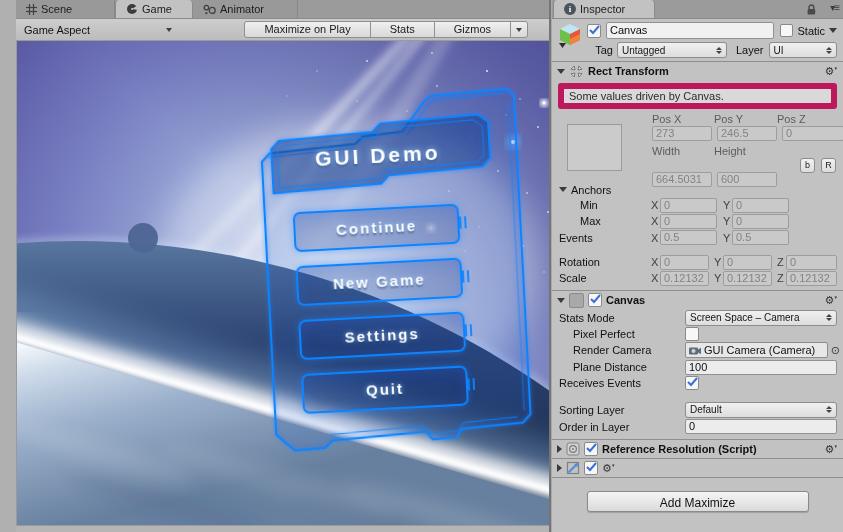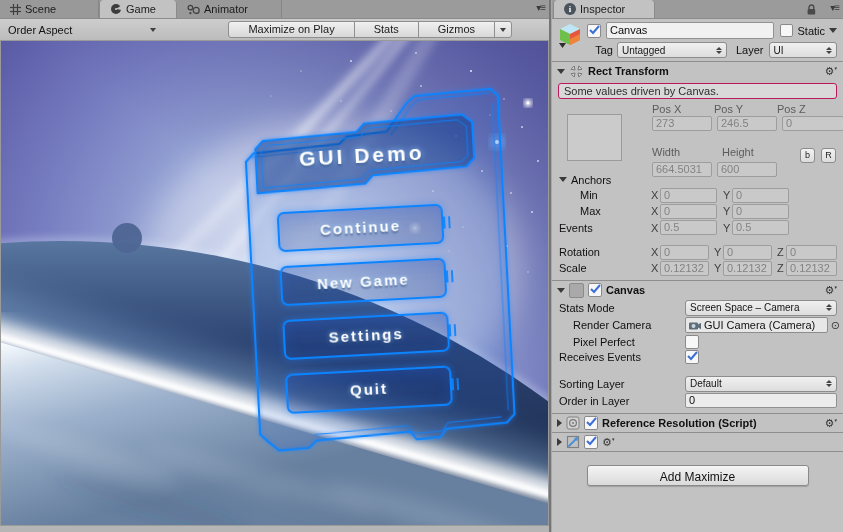--- a/index.html
+++ b/index.html
@@ -1,20 +1,20 @@
 <!DOCTYPE html>
 <html><head>
 <meta charset="utf-8">
 <style>
   html,body{margin:0;padding:0;}
   body{width:843px;height:532px;overflow:hidden;background:#b0b0b0;
        font-family:"Liberation Sans","DejaVu Sans",sans-serif;font-size:11px;color:#111;
        -webkit-font-smoothing:antialiased;position:relative;}
   .panel{position:absolute;top:0;bottom:0;}
-  #game-panel{left:0;width:549px;background:#b5b5b5;}
+  #game-panel{left:16px;width:549px;background:#b5b5b5;}
   #splitter{position:absolute;left:549px;top:0;bottom:0;width:2px;background:#757575;border-right:1px solid #a8a8a8;}
   #inspector-panel{left:552px;width:291px;background:#c2c2c2;}
 
   
   .tabstrip{height:18px;background:#9b9b9b;display:flex;align-items:flex-end;position:relative;border-bottom:1px solid #8b8b8b;}
   .tab{height:18px;display:flex;align-items:center;gap:4px;padding:0 10px;color:#1c1c1c;
        background:#999;border-right:1px solid #878787;}
   .tab.active{background:#c2c2c2;border-radius:4px 4px 0 0;border-right:1px solid #8b8b8b;border-left:1px solid #8b8b8b;}
   .strip-right{position:absolute;right:4px;top:2px;color:#3a3a3a;font-size:10px;letter-spacing:-1px;cursor:default;}
 
@@ -68,21 +68,21 @@
        padding:0 3px;color:#0e0e0e;overflow:hidden;white-space:nowrap;}
   .fld.dis{background:#c9c9c9;color:#838383;border-color:#9d9d9d;}
   .grow{flex:1;margin-right:6px;}
   .dd{display:flex;align-items:center;background:linear-gradient(#f0f0f0,#ddd);border:1px solid #8d8d8d;border-radius:3px;
       height:14px;font-size:10px;padding:0 4px;color:#141414;}
   .dd .t{flex:1;white-space:nowrap;overflow:hidden;}
   .chk{width:12px;height:12px;background:#f7f7f7;border:1px solid #8a8a8a;border-radius:2px;position:relative;flex:0 0 auto;}
   .chk svg{position:absolute;left:-1px;top:-3px;}
   .comp-head{height:18px;display:flex;align-items:center;gap:4px;padding:0 6px 0 5px;border-top:1px solid #8f8f8f;background:#c2c2c2;}
   .comp-head .title{font-weight:bold;font-size:11px;flex:1;}
-  .helpbox{margin:3px 6px;background:#d9d9d9;border:1px solid #be185d;border-radius:3px;height:14px;line-height:14px;
+  .helpbox{margin:3px 6px;background:#d9d9d9;border:6px solid #be185d;border-radius:3px;height:14px;line-height:14px;
        padding:0 5px;color:#2c2c2c;font-size:11px;}
   .axis{width:9px;color:#3f3f3f;flex:0 0 auto;}
   .nfld{width:49px;flex:0 0 auto;margin-right:6px;}
   .mini-btn{width:13px;height:13px;border:1px solid #8d8d8d;border-radius:3px;background:linear-gradient(#f2f2f2,#dcdcdc);
        font-size:9px;line-height:13px;text-align:center;color:#222;}
   #add-component{display:block;margin:13px auto 0;width:222px;height:21px;border:1px solid #8a8a8a;border-radius:3px;
        background:linear-gradient(#f5f5f5,#dadada);font-size:12px;color:#111;text-align:center;line-height:20px;
        box-shadow:0 1px 1px rgba(0,0,0,.18);}
   .objfld{display:flex;align-items:center;gap:3px;background:#e7e7e7;border:1px solid #8d8d8d;border-radius:2px;
        height:14px;font-size:11px;padding:0 3px;color:#111;}
@@ -120,21 +120,21 @@
         <circle cx="9.2" cy="6.4" r="3" fill="none" stroke="#3f3f3f" stroke-width="1.2"></circle>
         <circle cx="3.4" cy="9.2" r="1.1" fill="#3f3f3f"></circle>
       </svg>
       <span>Animator</span>
     </div>
     <div class="strip-right">▾≡</div>
   </div>
 
   <div id="game-toolbar">
     <div id="aspect-dd">
-      <span class="t">Order Aspect</span>
+      <span class="t">Game Aspect</span>
       <span class="tri-down tri-tiny"></span>
     </div>
     <div class="toolbar-group">
       <div class="tbtn first">Maximize on Play</div>
       <div class="tbtn mid">Stats</div>
       <div class="tbtn mid">Gizmos</div>
       <div class="tbtn caret">
           <span class="tri-down tri-tiny"></span>
         </div>
     </div>
@@ -358,21 +358,21 @@
     <div style="position:absolute;left:100px;top:1px;display:flex;">
       <span class="lbl" style="width:62px;color:#5c5c5c">Pos X</span>
       <span class="lbl" style="width:63px;color:#5c5c5c">Pos Y</span>
       <span class="lbl" style="color:#5c5c5c">Pos Z</span>
     </div>
     <div style="position:absolute;left:100px;top:14px;display:flex;">
       <span class="fld dis" style="width:52px;margin-right:5px">273</span>
       <span class="fld dis" style="width:52px;margin-right:5px">246.5</span>
       <span class="fld dis" style="width:54px">0</span>
     </div>
-    <div style="position:absolute;left:100px;top:44px;display:flex;gap:8px;">
+    <div style="position:absolute;left:100px;top:33px;display:flex;">
       <span class="lbl" style="width:62px;color:#5c5c5c">Width</span>
       <span class="lbl" style="color:#5c5c5c">Height</span>
     </div>
     <div style="position:absolute;left:100px;top:60px;display:flex;">
       <span class="fld dis" style="width:52px;margin-right:5px">664.5031</span>
       <span class="fld dis" style="width:52px">600</span>
     </div>
     <div style="position:absolute;right:28px;top:46px;" class="mini-btn">b</div>
     <div style="position:absolute;right:7px;top:46px;" class="mini-btn">R</div>
   </div>
@@ -438,35 +438,39 @@
   <div class="row">
     <span class="lbl lblw">Stats Mode</span>
     <span class="dd grow">
       <span class="t">Screen Space – Camera</span>
       <span class="updown">
           <i class="u"></i>
           <i class="d"></i>
         </span>
     </span>
   </div>
+  <div class="row" style="height:15px">
+    <span class="lbl lblw" style="padding-left:14px;width:112px">Pixel Perfect</span>
+    <span class="chk"></span>
+  </div>
   <div class="row" style="height:18px">
     <span class="lbl lblw" style="padding-left:14px;width:112px">Render Camera</span>
     <span class="objfld" style="flex:1">
       <svg width="12" height="9" viewBox="0 0 12 9">
         <rect x="0" y="1.5" width="9" height="7" rx="1.2" fill="#5f6d79"></rect>
         <circle cx="4.5" cy="5" r="2" fill="#c9d4dd"></circle>
         <polygon points="9,3.5 12,1.8 12,8.2 9,6.5" fill="#5f6d79"></polygon>
       </svg>
       <span class="t">GUI Camera (Camera)</span>
     </span>
     <span class="picker" style="margin-right:3px">⊙</span>
   </div>
-  <div class="row" style="height:15px">
-    <span class="lbl lblw" style="padding-left:14px;width:112px">Pixel Perfect</span>
-    <span class="chk"></span>
+  <div class="row" style="height:16px">
+    <span class="lbl lblw" style="padding-left:14px;width:112px">Plane Distance</span>
+    <span class="fld grow">100</span>
   </div>
   <div class="row" style="height:16px">
     <span class="lbl lblw">Receives Events</span>
     <span class="chk">
       <svg width="15" height="15" viewBox="0 0 15 15">
           <polyline points="3,8 6,11 12,4" fill="none" stroke="#3c6fd6" stroke-width="2"></polyline>
         </svg>
     </span>
   </div>
   <div class="gap10"></div>

